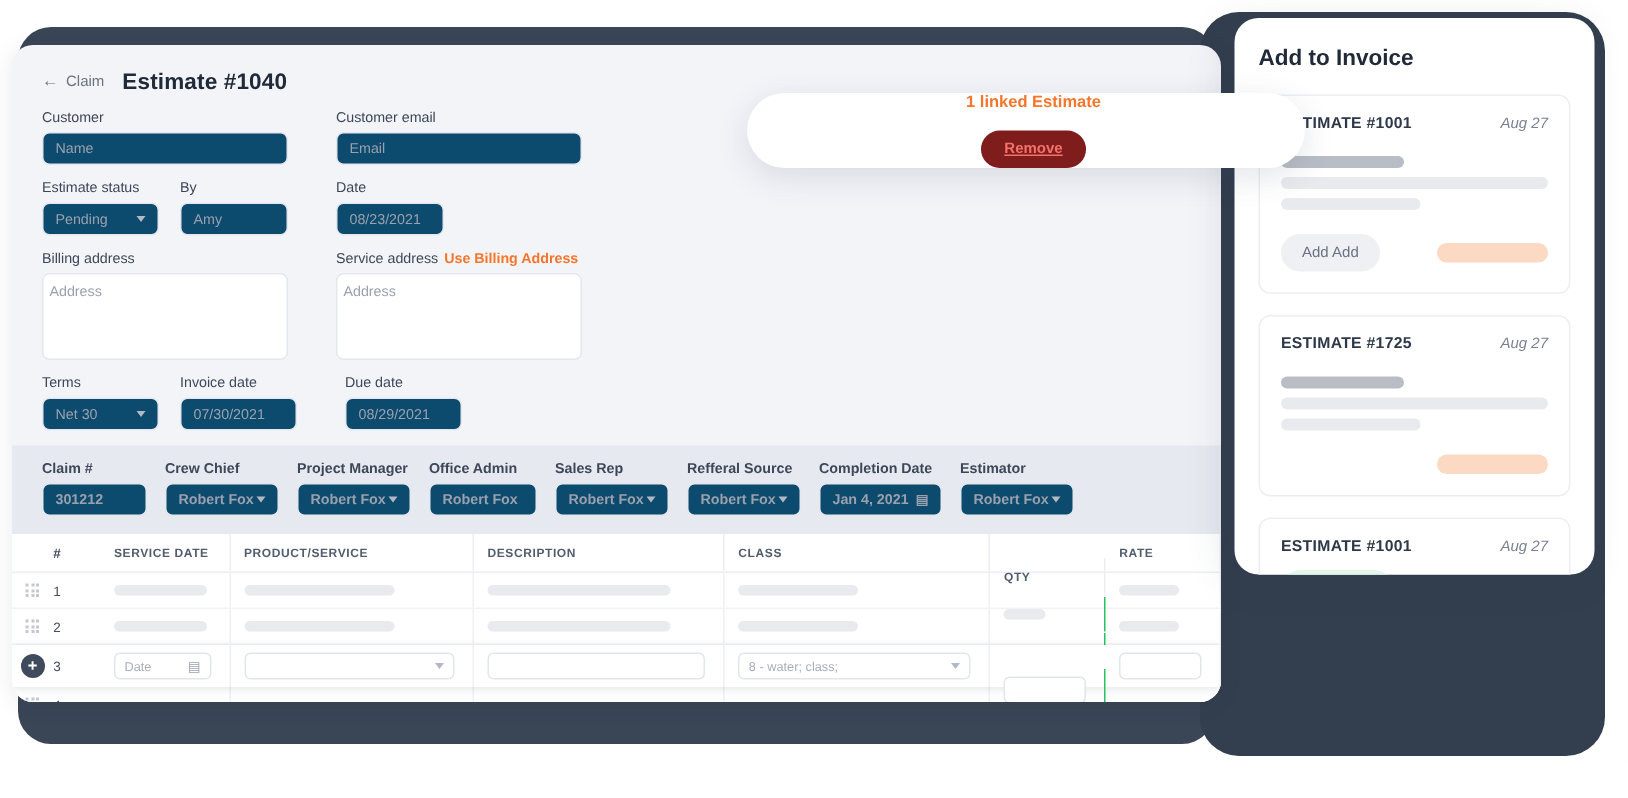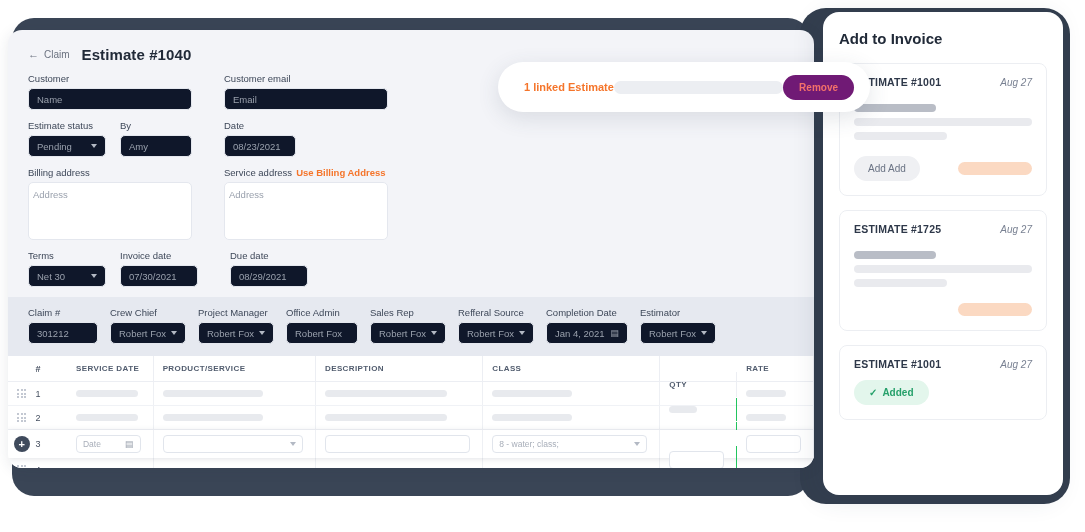--- a/index.html
+++ b/index.html
@@ -56,21 +56,21 @@
 
   
   .form-area { padding: 2px 20px 0 20px; }
   .field-label {
     font-size: 9.5px; color: #3d4758; margin-bottom: 4px; display: block;
   }
   .field-label .link-accent {
     color: #f5752b; font-weight: bold; margin-left: 4px;
   }
   .inp {
-    background: #0f172a;
+    background: #0c4a6e;
     border: 1px solid #e4e7ee;
     border-radius: 5px;
     height: 22px;
     font-size: 9.5px;
     color: #9aa1ad;
     padding: 0 8px;
     display: flex; align-items: center;
     width: 100%;
     font-family: "Liberation Sans", sans-serif;
   }
@@ -100,20 +100,21 @@
   .col-inv { width: 78px; }
   .col-due { width: 78px; }
   .spacer-1 { width: 4px; }
 
   
   .assign-band {
     background: #e6e9f0;
     padding: 10px 20px 12px 20px;
     display: flex; gap: 12px; align-items: flex-end;
     margin-top: 4px;
+    font-weight: bold;
   }
   .assign-col { }
   .w-claim { width: 70px; }
   .w-sel { width: 76px; }
   .w-plain { width: 72px; }
   .w-date { width: 82px; }
   .cal-ico { color: #9aa1ad; font-size: 9px; }
 
   
   .lit { background: #ffffff; padding-top: 0; }
@@ -178,39 +179,40 @@
     position: absolute;
     left: 498px; top: 62px;
     width: 372px; height: 50px;
     background: #ffffff;
     border-radius: 25px;
     box-shadow: 0 6px 22px rgba(60,70,95,.14);
     display: flex; align-items: center;
     padding: 0 16px 0 26px;
     gap: 0;
     z-index: 20;
+    flex-direction: column;
   }
   .linked-label {
     color: #f5752b; font-size: 11px; font-weight: bold; white-space: nowrap;
   }
   .linked-skel {
     flex: 1; height: 13px; border-radius: 7px; background: #eceef2;
   }
   .remove-btn {
-    background: #701a75; color: #f4716a;
+    background: #7f1d1d; color: #f4716a;
     font-size: 10px; font-weight: bold;
     border-radius: 13px; padding: 7px 16px;
-    cursor: pointer; white-space: nowrap;
+    cursor: pointer; white-space: nowrap; text-decoration: underline;
   }
 
   
   .side-panel {
     position: absolute;
     left: 823px; top: 12px;
-    width: 240px; height: 483px;
+    width: 240px; height: 371px;
     background: #ffffff;
     border-radius: 16px;
     box-shadow: -6px 4px 26px rgba(50,60,85,.13);
     padding: 18px 16px 16px 16px;
     z-index: 10;
     overflow: hidden;
   }
   .panel-title {
     font-size: 15px; font-weight: bold; color: #212a38;
     margin-bottom: 16px;

